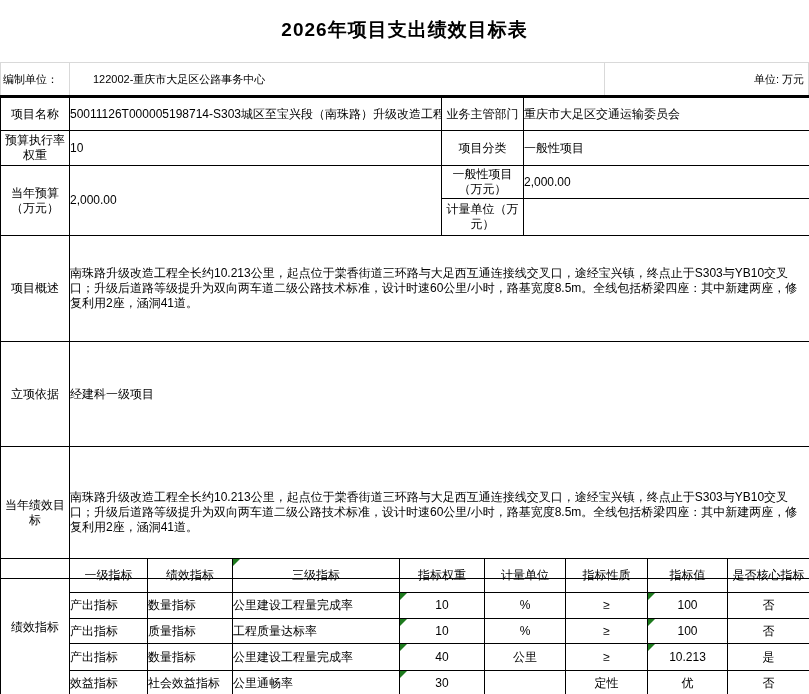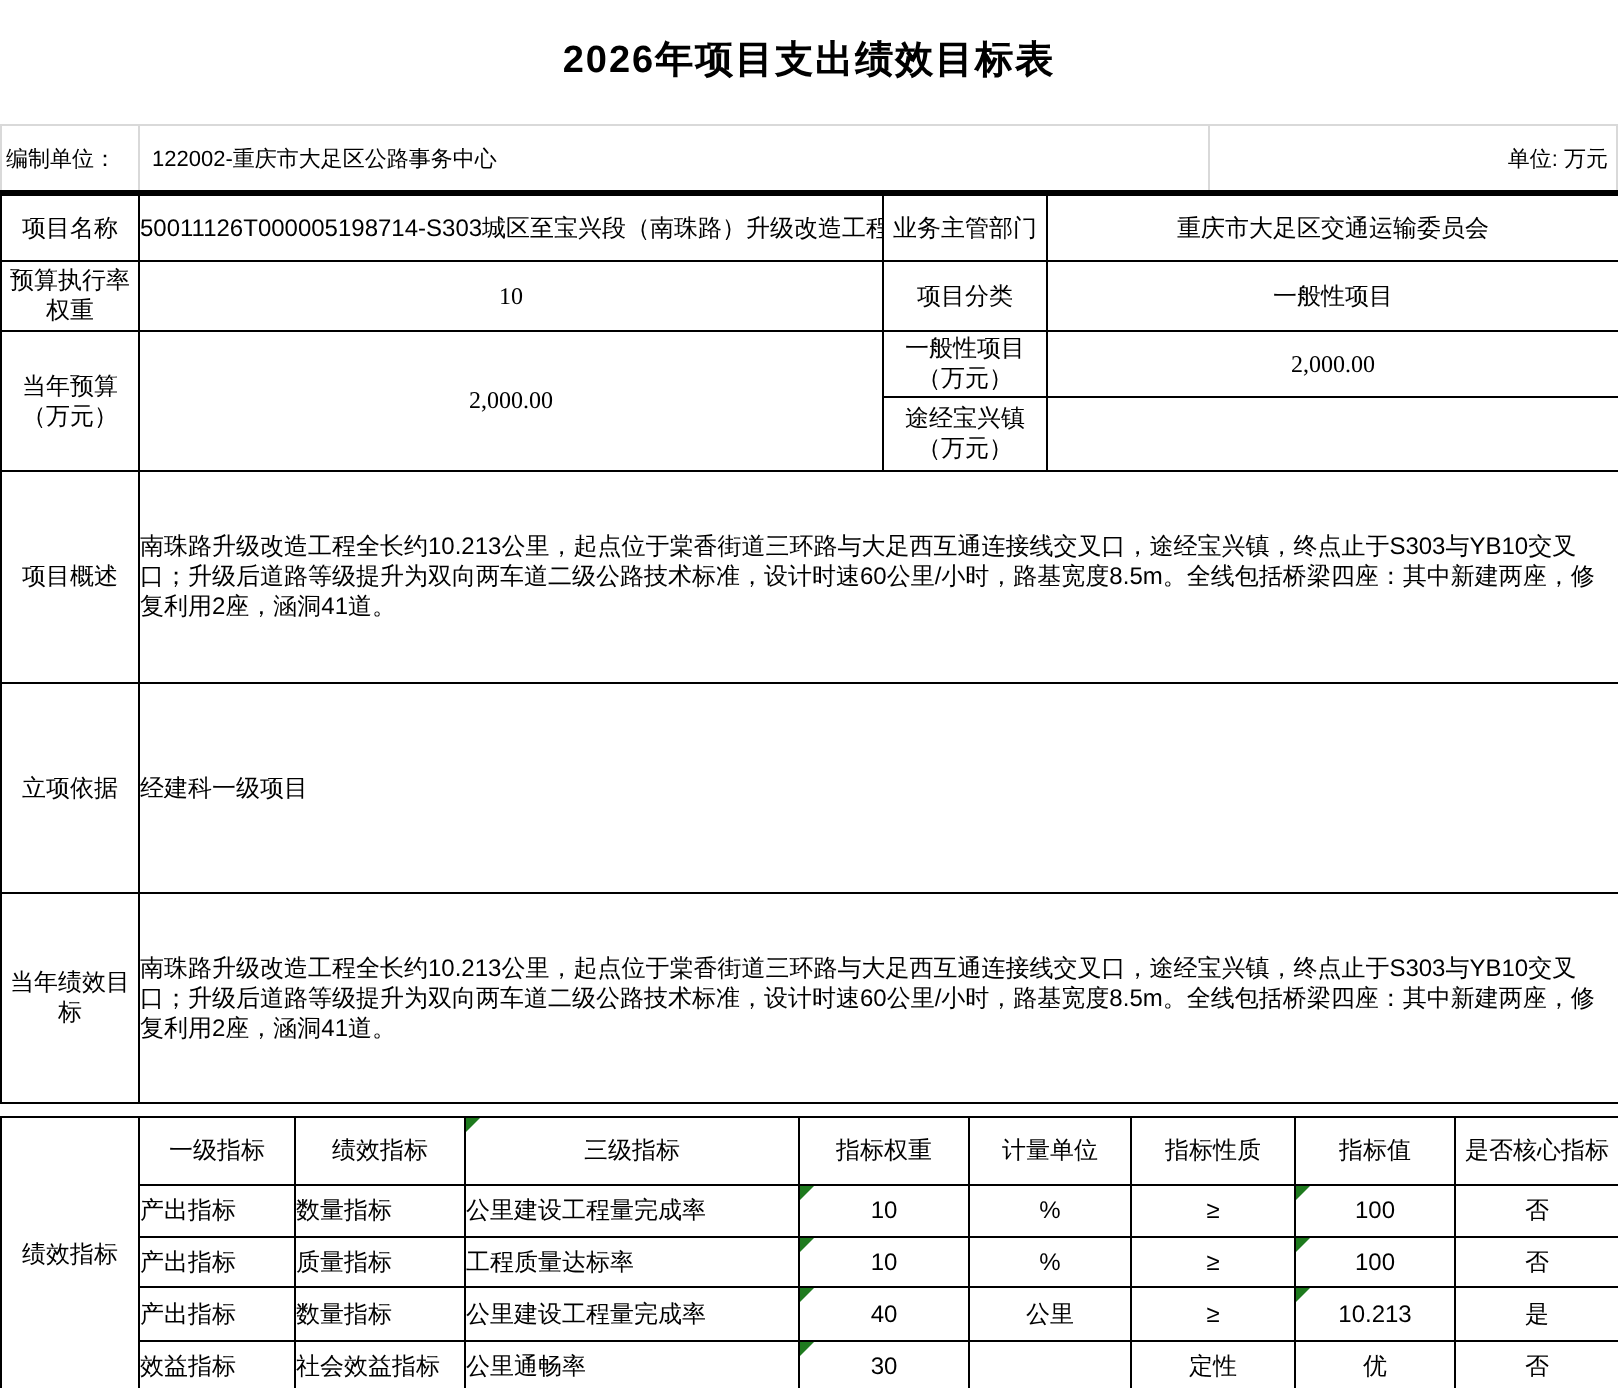--- a/index.html
+++ b/index.html
@@ -17,36 +17,36 @@
     position:absolute;top:62px;left:0;width:809px;height:35px;
     display:flex;box-sizing:border-box;
     border-top:1px solid #d9d9d9;border-bottom:2px solid #000;
   }
   .hdr .c{
     box-sizing:border-box;border-left:1px solid #d9d9d9;
     display:flex;align-items:center;font-size:11px;
   }
   .hdr .c:last-child{border-right:1px solid #d9d9d9;}
   .hdr .c1{width:69px;padding-left:2px;}
-  .hdr .c2{width:535px;padding-left:6px;}
+  .hdr .c2{width:535px;padding-left:23px;}
   .hdr .c3{width:205px;justify-content:flex-end;padding-right:4px;}
   
   table.t{
     border-collapse:collapse;table-layout:fixed;position:absolute;left:0;
     width:809px;font-size:12px;
   }
   table.t td{
     border:1px solid #000;padding:0;vertical-align:middle;overflow:hidden;
     line-height:15px;
   }
   .main{top:97px;}
   .ind{top:558px;}
   td.lbl{text-align:center;}
   td.vl{text-align:left;padding-left:1px;white-space:nowrap;}
-  td.vc{text-align:center;font-family:Liberation Serif, serif;}
+  td.vc{}
   td.para{
     text-align:left;padding:2px 2px;line-height:18px;word-break:break-all;
   }
   td.hc{text-align:center;}
   td.dl{text-align:left;padding-left:2px;}
   td.dc{text-align:center;}
   td.rel{position:relative;}
   .tri{
     position:absolute;top:0;left:0;width:7px;height:7px;background:#1e7a1e;
     clip-path:polygon(0 0,100% 0,0 100%);
@@ -86,32 +86,32 @@
       <td class="lbl">项目分类</td>
       <td class="vc">一般性项目</td>
     </tr>
     <tr style="height:33px">
       <td class="lbl" rowspan="2">当年预算（万元）</td>
       <td class="vc" rowspan="2">2,000.00</td>
       <td class="lbl">一般性项目（万元）</td>
       <td class="vc">2,000.00</td>
     </tr>
     <tr style="height:37px">
-      <td class="lbl">途经宝兴镇（万元）</td>
+      <td class="lbl">计量单位（万元）</td>
       <td class="vc"></td>
     </tr>
     <tr style="height:106px">
       <td class="lbl">项目概述</td>
       <td class="para" colspan="3">南珠路升级改造工程全长约10.213公里，起点位于棠香街道三环路与大足西互通连接线交叉口，途经宝兴镇，终点止于S303与YB10交叉口；升级后道路等级提升为双向两车道二级公路技术标准，设计时速60公里/小时，路基宽度8.5m。全线包括桥梁四座：其中新建两座，修复利用2座，涵洞41道。</td>
     </tr>
     <tr style="height:105px">
       <td class="lbl">立项依据</td>
       <td class="para" colspan="3">经建科一级项目</td>
     </tr>
-    <tr style="height:105px">
+    <tr style="height:132px">
       <td class="lbl">当年绩效目标</td>
       <td class="para" colspan="3">南珠路升级改造工程全长约10.213公里，起点位于棠香街道三环路与大足西互通连接线交叉口，途经宝兴镇，终点止于S303与YB10交叉口；升级后道路等级提升为双向两车道二级公路技术标准，设计时速60公里/小时，路基宽度8.5m。全线包括桥梁四座：其中新建两座，修复利用2座，涵洞41道。</td>
     </tr>
   </tbody>
     </table>
 
   <table class="t ind">
     <colgroup>
       <col style="width:69px">
         <col style="width:78px">

